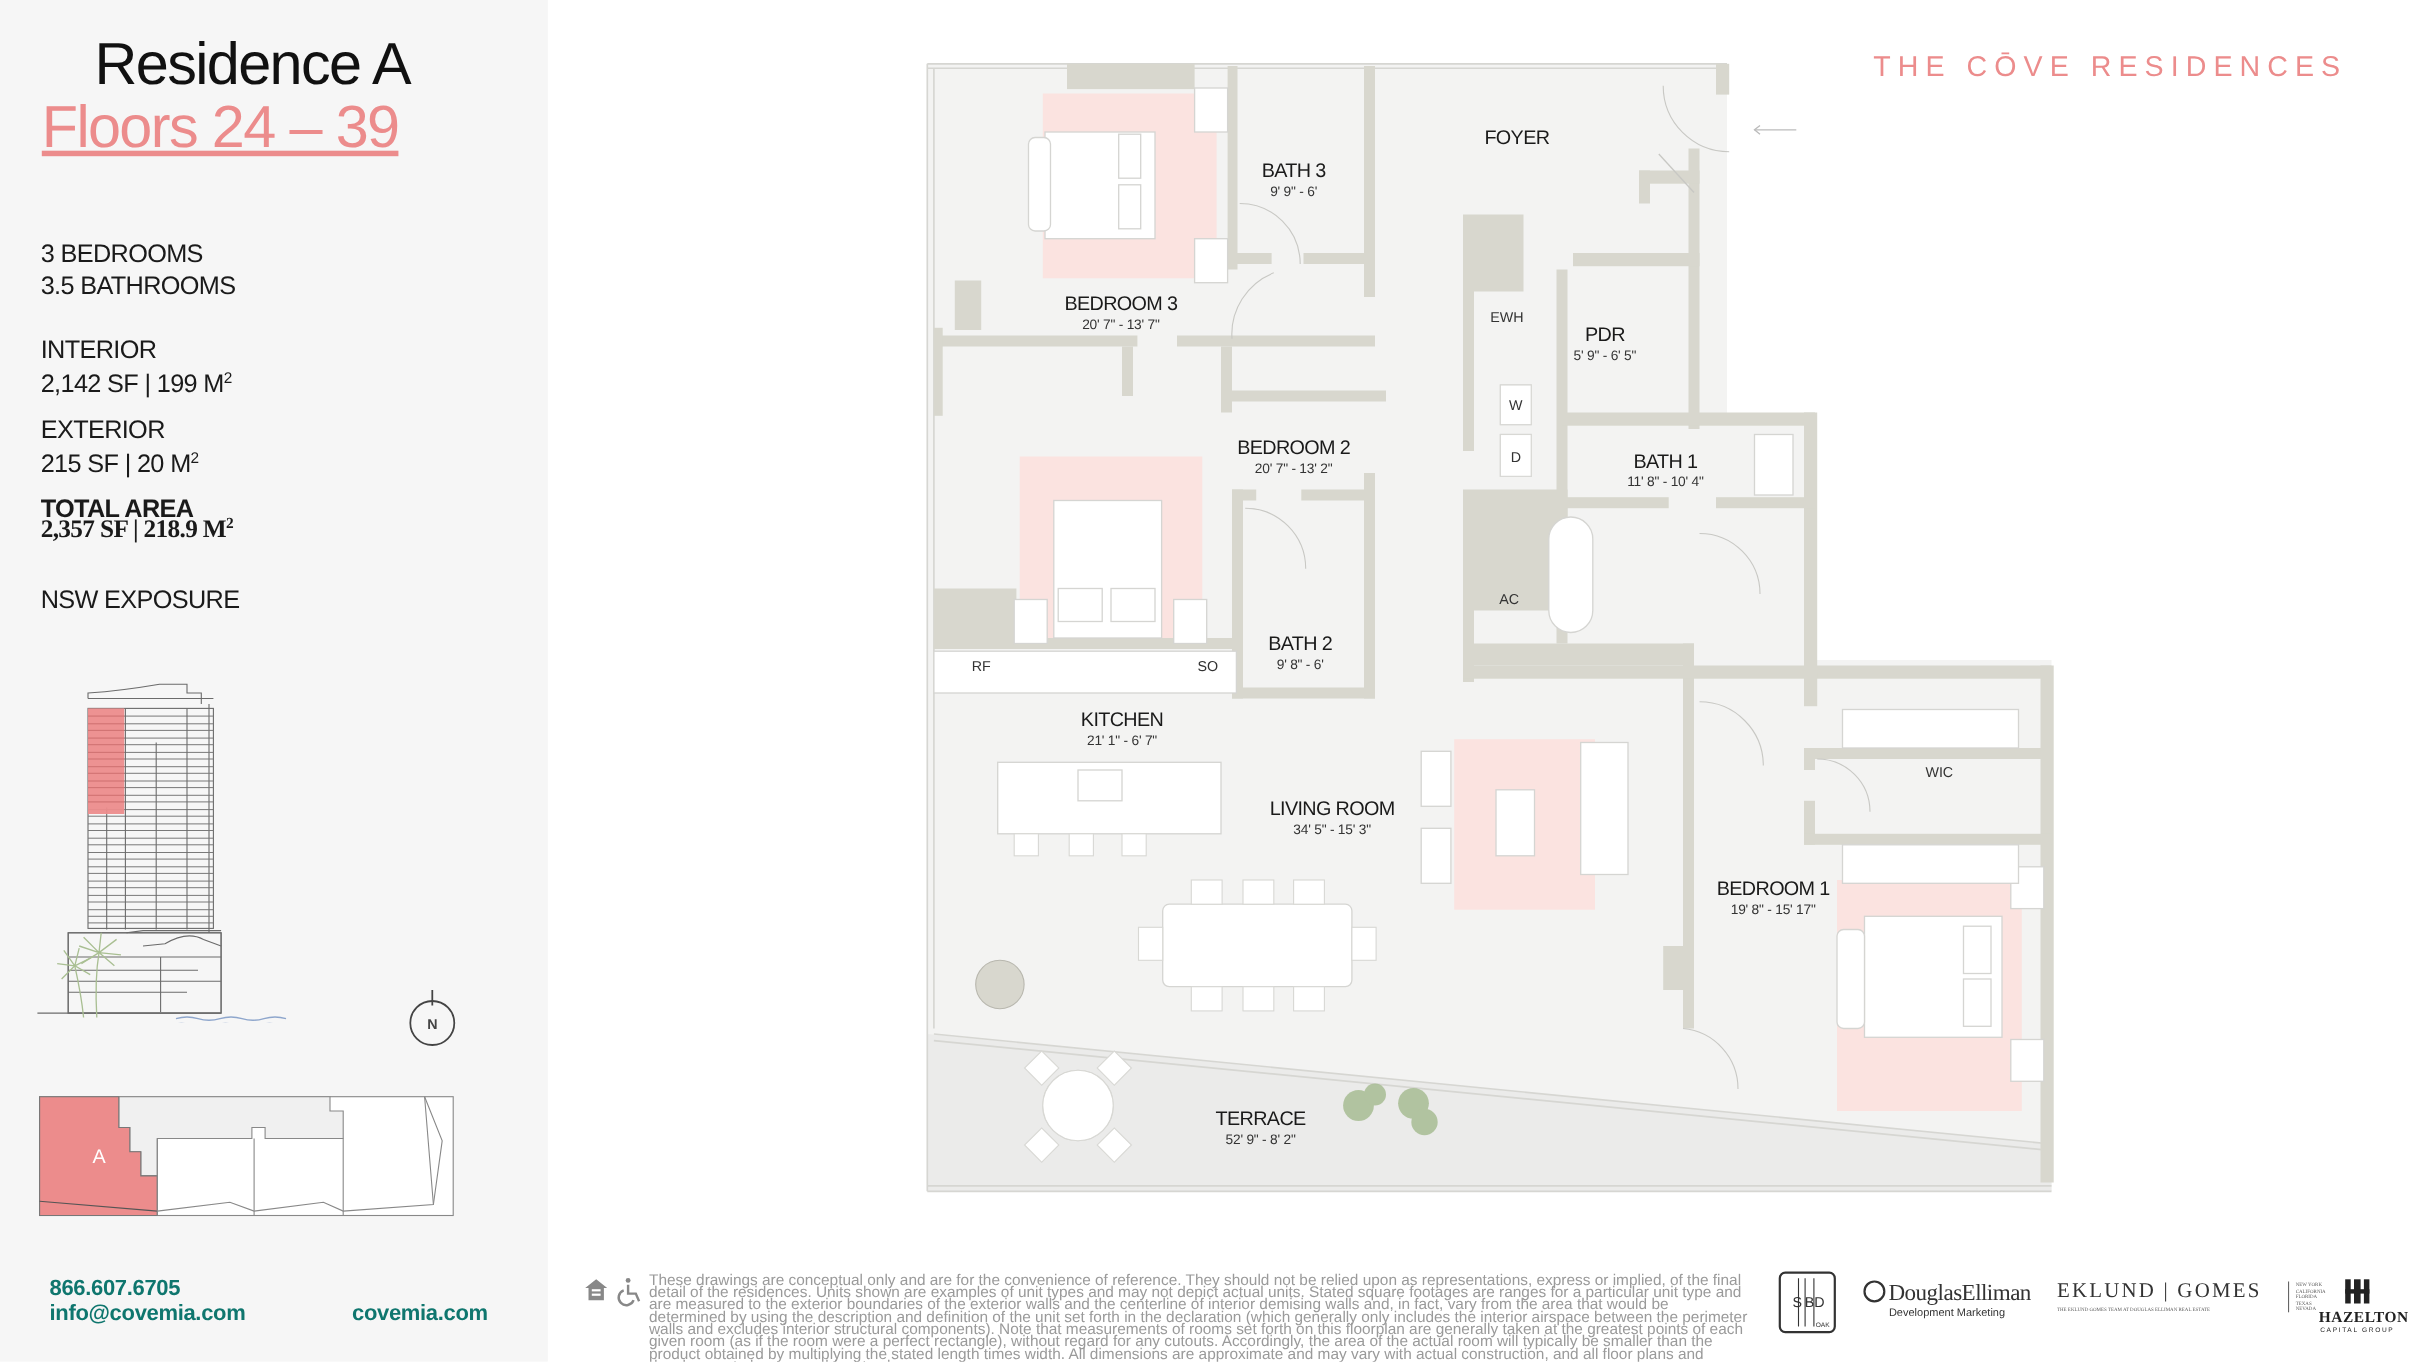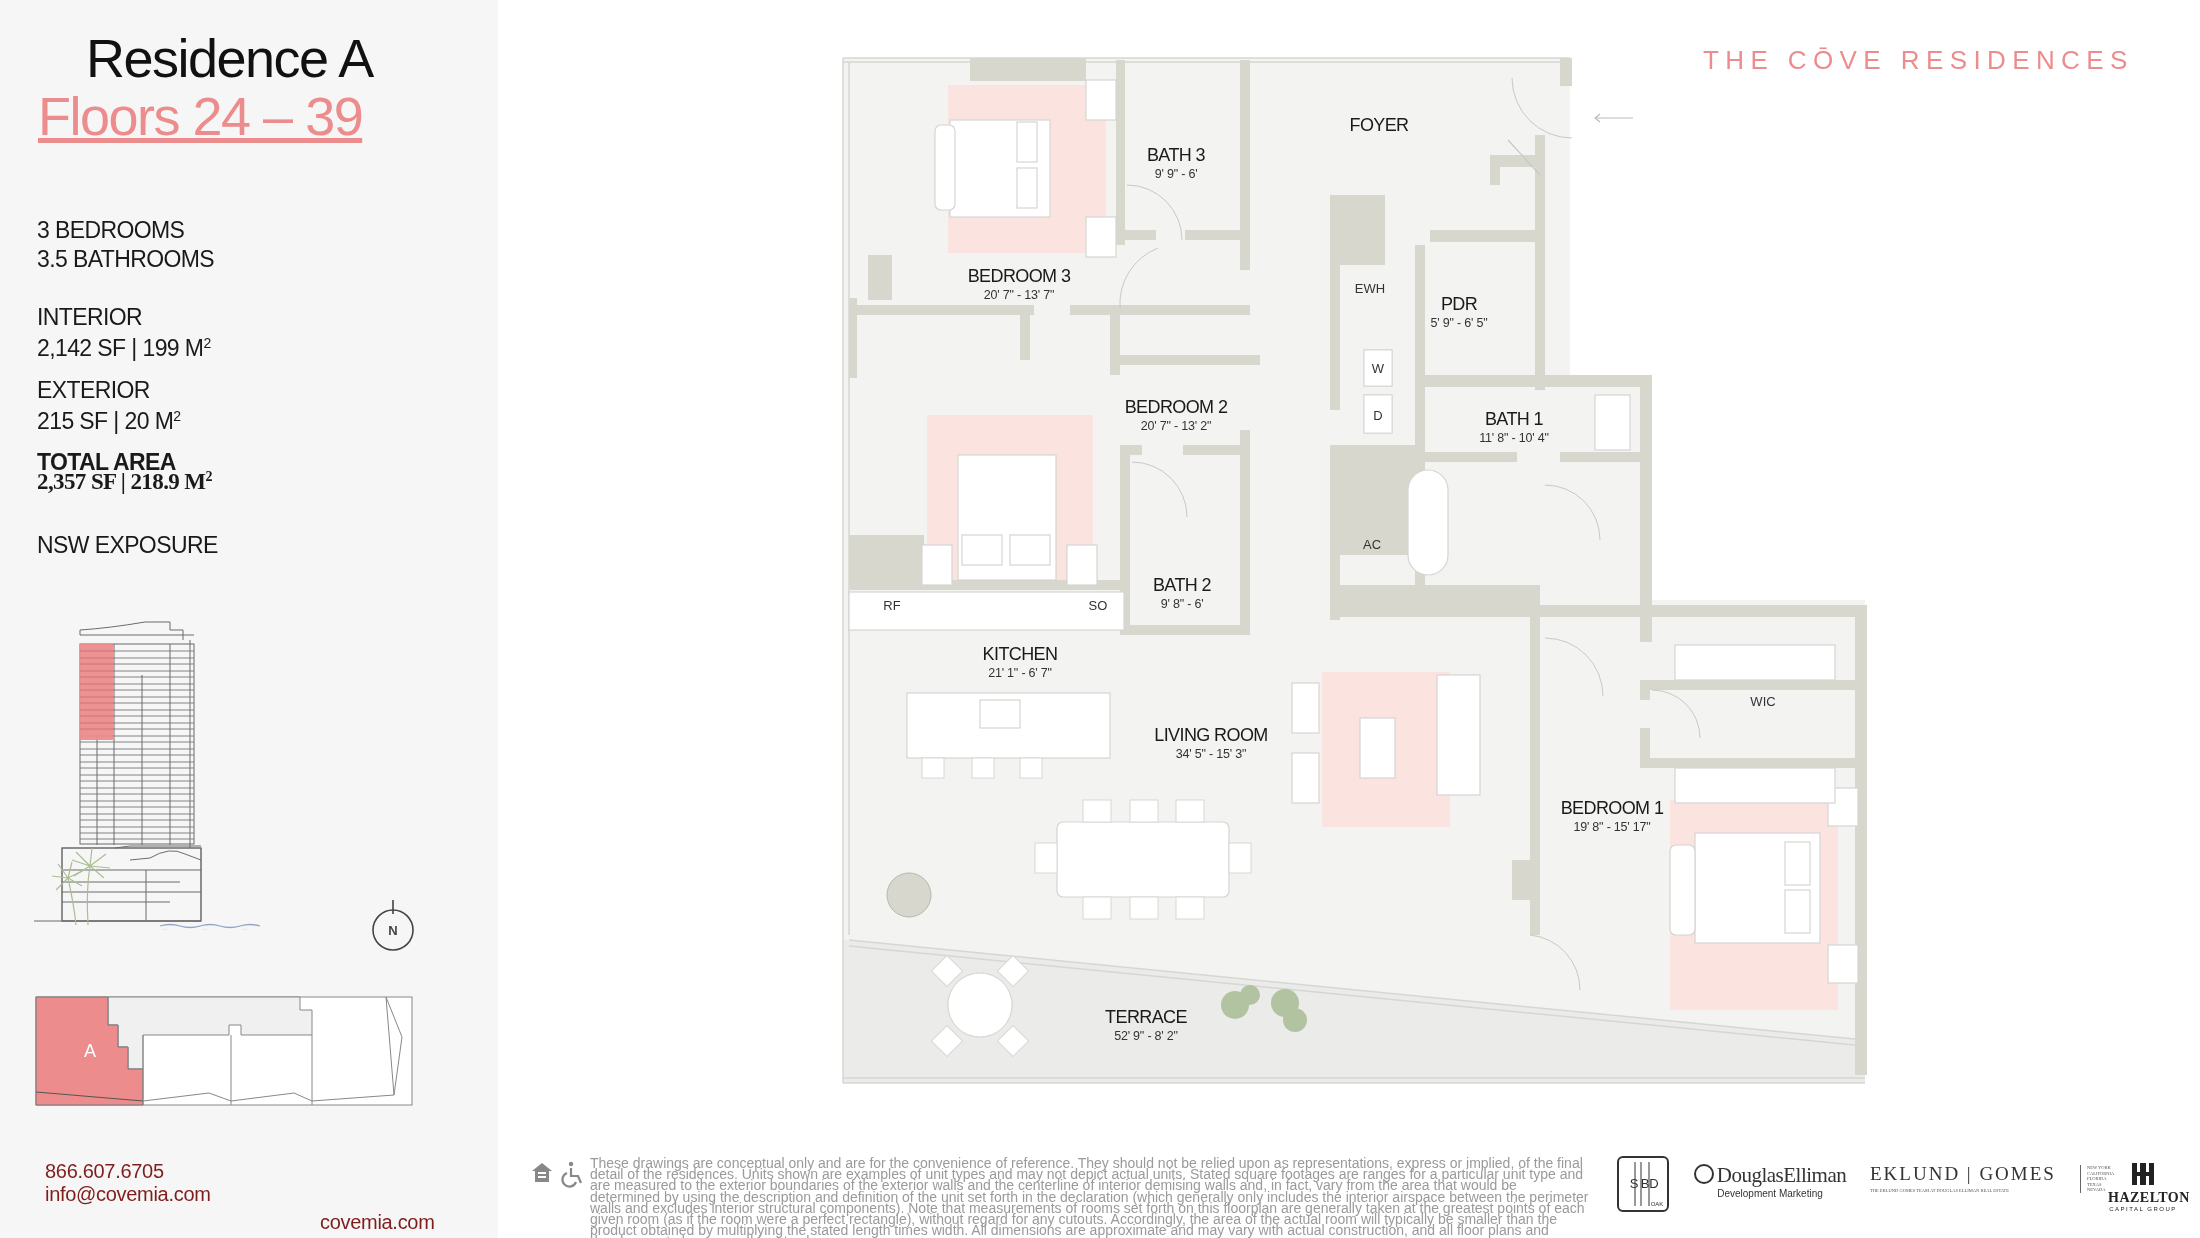--- a/index.html
+++ b/index.html
@@ -3,21 +3,21 @@
 <meta charset="utf-8">
 <style>
   html, body { margin: 0; padding: 0; }
   body { width: 2200px; height: 1238px; position: relative; background: #ffffff; overflow: hidden; font-family: "Liberation Sans", sans-serif; color: #1a1a1a; }
   .sidebar { position: absolute; left: 0; top: 0; width: 498px; height: 1238px; background: #f6f6f6; }
   .title { position: absolute; left: 38px; top: 30px; font-size: 54px; line-height: 56px; letter-spacing: -1.5px; color: #111; font-weight: 400; margin-left: 48px; }
   .subtitle { position: absolute; left: 38px; top: 88px; font-size: 54px; line-height: 56px; letter-spacing: -1.5px; color: #ec8c8c; font-weight: 400; text-decoration: underline; }
   .spec { position: absolute; left: 37px; font-size: 23px; line-height: 28px; color: #1a1a1a; letter-spacing: -0.6px; }
   .spec.bold { font-weight: 700; }
   sup { font-size: 14px; vertical-align: 8px; }
-  .contact { position: absolute; font-size: 20px; line-height: 24px; color: #7f1d1d; letter-spacing: -0.3px; }
+  .contact { position: absolute; font-size: 20px; line-height: 24px; color: #0f766e; letter-spacing: -0.3px; font-weight: bold; }
   .brand { position: absolute; left: 1703px; top: 45px; font-size: 26px; letter-spacing: 6.4px; color: #ec8c8c; font-weight: 400; }
   .plan { position: absolute; left: 820px; top: 40px; width: 1080px; height: 1060px; }
   .room-label { font-family: "Liberation Sans", sans-serif; font-size: 18px; fill: #1a1a1a; letter-spacing: -0.6px; }
   .room-dim { font-family: "Liberation Sans", sans-serif; font-size: 12.5px; fill: #333; letter-spacing: -0.2px; }
   .small-label { font-family: "Liberation Sans", sans-serif; font-size: 13px; fill: #333; }
   .disclaimer { position: absolute; left: 590px; top: 1158px; width: 1000px; font-size: 14px; line-height: 11.2px; color: #9a9a9a; text-indent: 0; }
   .ada-icons { position: absolute; left: 530px; top: 1160px; width: 60px; height: 30px; }
   .logo { position: absolute; }
   .logo-sbd { left: 1617px; top: 1156px; width: 48px; height: 52px; border: 2px solid #333; border-radius: 6px; }
   .logo-de { left: 1690px; top: 1163px; width: 160px; text-align: center; }
@@ -155,21 +155,21 @@
       <line x1="197" y1="40" x2="197" y2="110"></line>
       <line x1="278" y1="40" x2="278" y2="110"></line>
       <path d="M109 106 L175 98 L197 106 L260 98 L278 106 L360 100 L352 2"></path>
       <path d="M352 2 L368 42 L360 100"></path>
     </g>
     <text x="56" y="62" text-anchor="middle" font-family="Liberation Sans, sans-serif" font-size="18" fill="#ffffff">A</text>
   </svg>
 
   <div class="contact" style="left:45px;top:1159px;">866.607.6705</div>
   <div class="contact" style="left:45px;top:1182px;">info@covemia.com</div>
-  <div class="contact" style="left:320px;top:1210px;">covemia.com</div>
+  <div class="contact" style="left:320px;top:1182px;">covemia.com</div>
 </div>
 
 <div class="brand">THE CŌVE RESIDENCES</div>
 
 <svg class="plan" viewBox="820 40 1080 1060">
   <defs>
     <pattern id="none" width="1" height="1"></pattern>
   </defs>
 
   <path d="M843 58 L1570 58 L1570 380 L1650 380 L1650 600 L1865 600 L1865 1083 L843 1083 Z" fill="#f3f3f2"></path>

